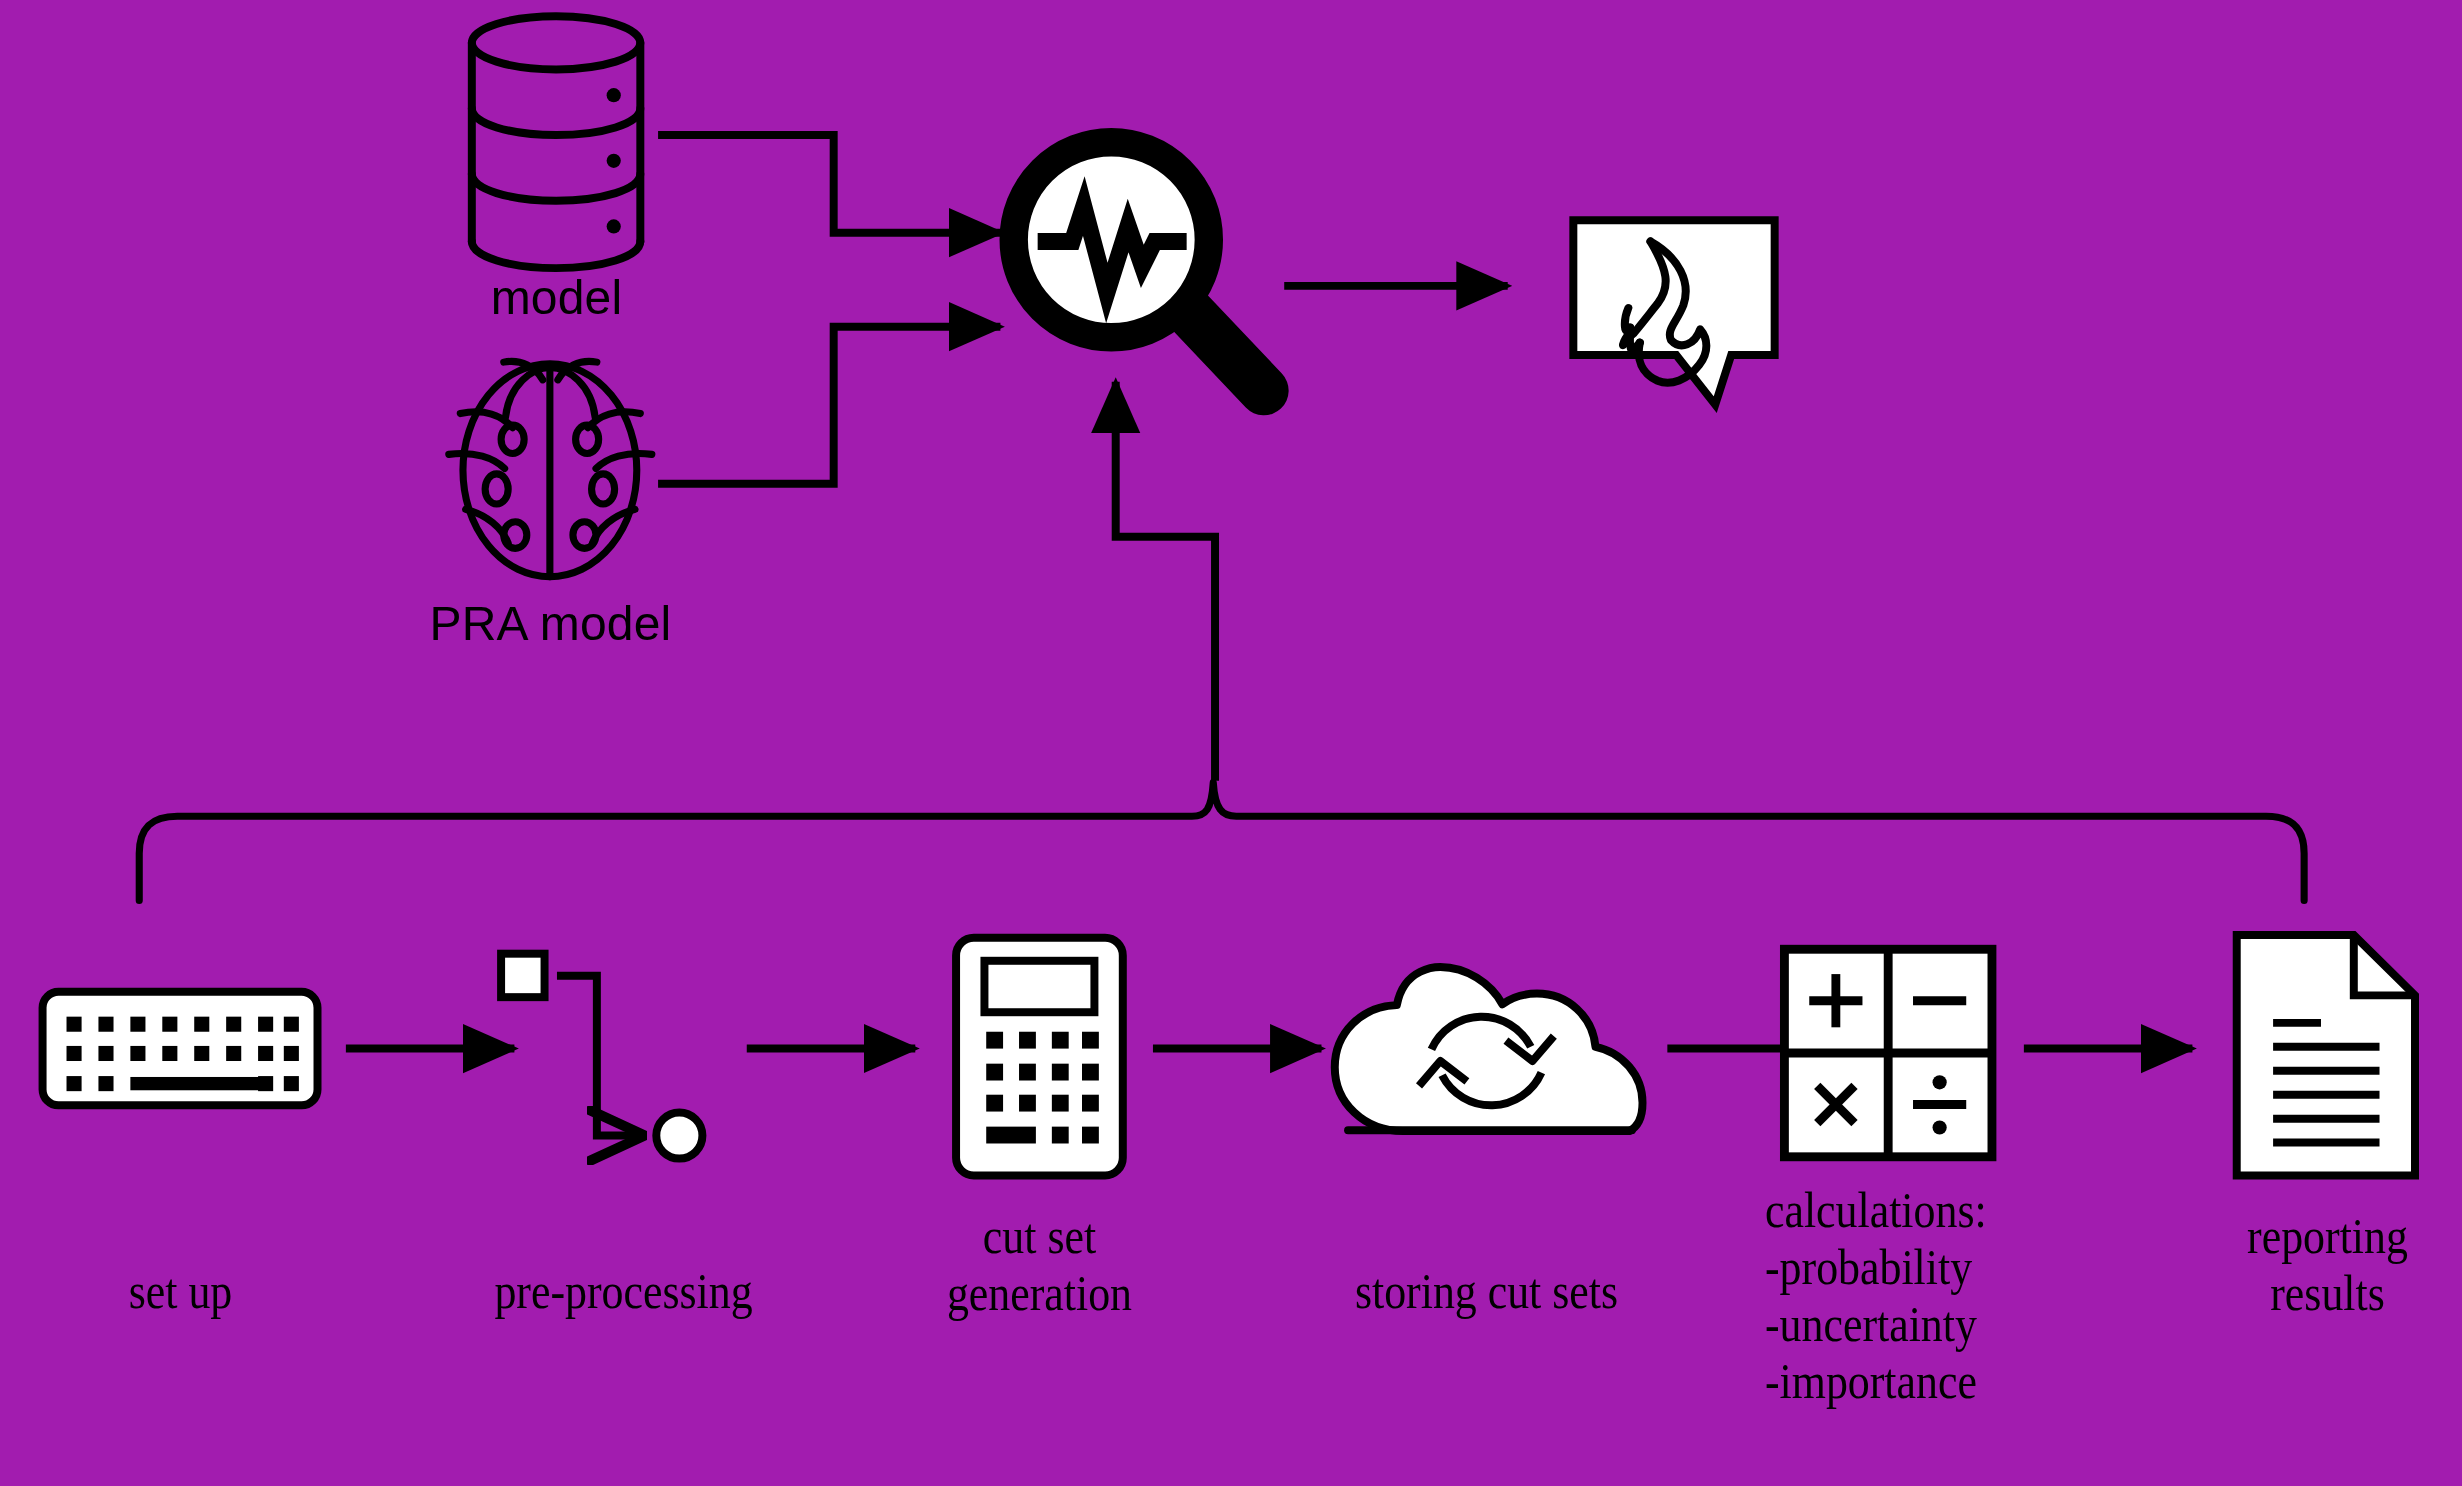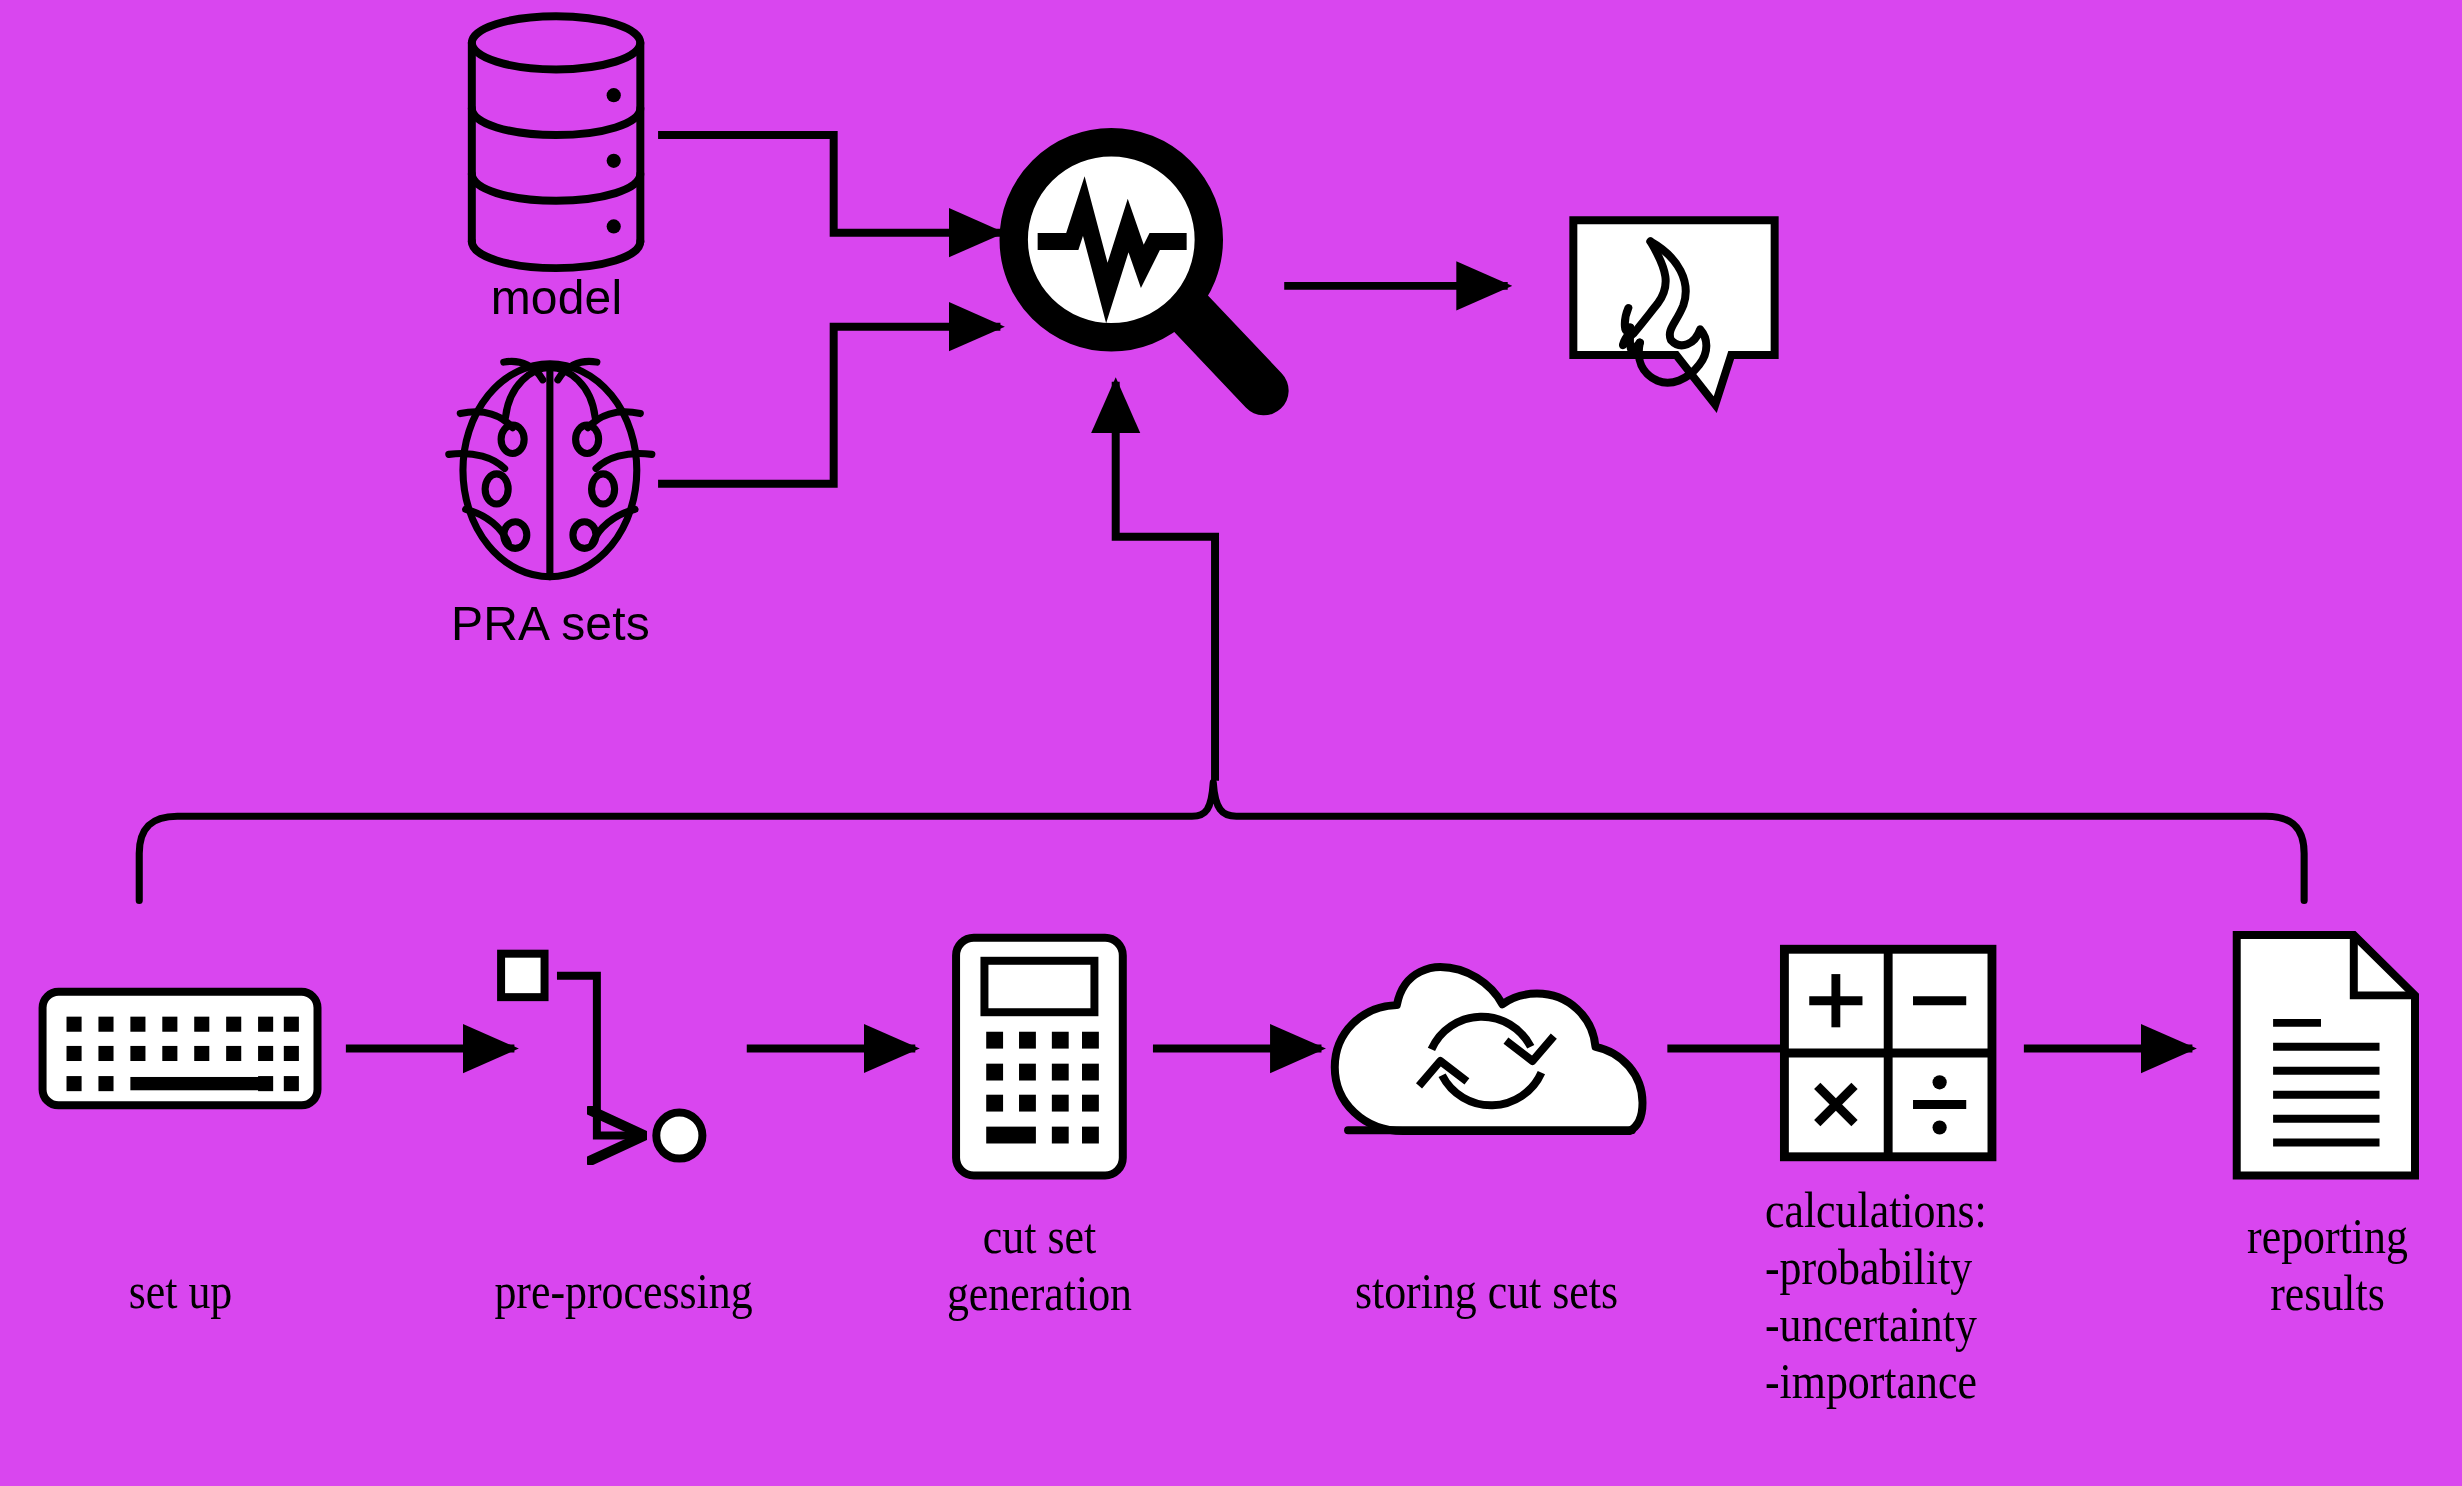--- a/index.html
+++ b/index.html
@@ -8,21 +8,21 @@
     padding: 0;
     background: #ffffff;
   }
   body {
     font-family: "Liberation Sans", sans-serif;
   }
   #stage {
     position: relative;
     width: 2462px;
     height: 1487px;
-    background: #d946ef;
+    background: #a21caf;
     overflow: hidden;
   }
   #diagram-svg {
     position: absolute;
     left: 0;
     top: 0;
     width: 2462px;
     height: 1487px;
   }
   .lbl {
@@ -264,21 +264,21 @@
         <line x1="2563" y1="1207" x2="2683" y2="1207"></line>
         <line x1="2563" y1="1234" x2="2683" y2="1234"></line>
         <line x1="2563" y1="1261" x2="2683" y2="1261"></line>
         <line x1="2563" y1="1288" x2="2683" y2="1288"></line>
       </g>
     </g>
   </svg>
 
   <div class="lbl lbl-round" style="left:379px; top:271px; width:355px;">model</div>
 
-  <div class="lbl lbl-round" style="left:373px; top:597px; width:355px;">PRA sets</div>
+  <div class="lbl lbl-round" style="left:373px; top:597px; width:355px;">PRA model</div>
 
 
   <div class="lbl lbl-cond" style="left:2.7px; top:1263px; width:355px;">set up</div>
 
   <div class="lbl lbl-cond" style="left:446px; top:1263px; width:355px;">pre-processing</div>
 
   <div class="lbl lbl-cond" style="left:862px; top:1208px; width:355px;">cut set
 generation</div>
 
   <div class="lbl lbl-cond" style="left:1309px; top:1263px; width:355px;">storing cut sets</div>

